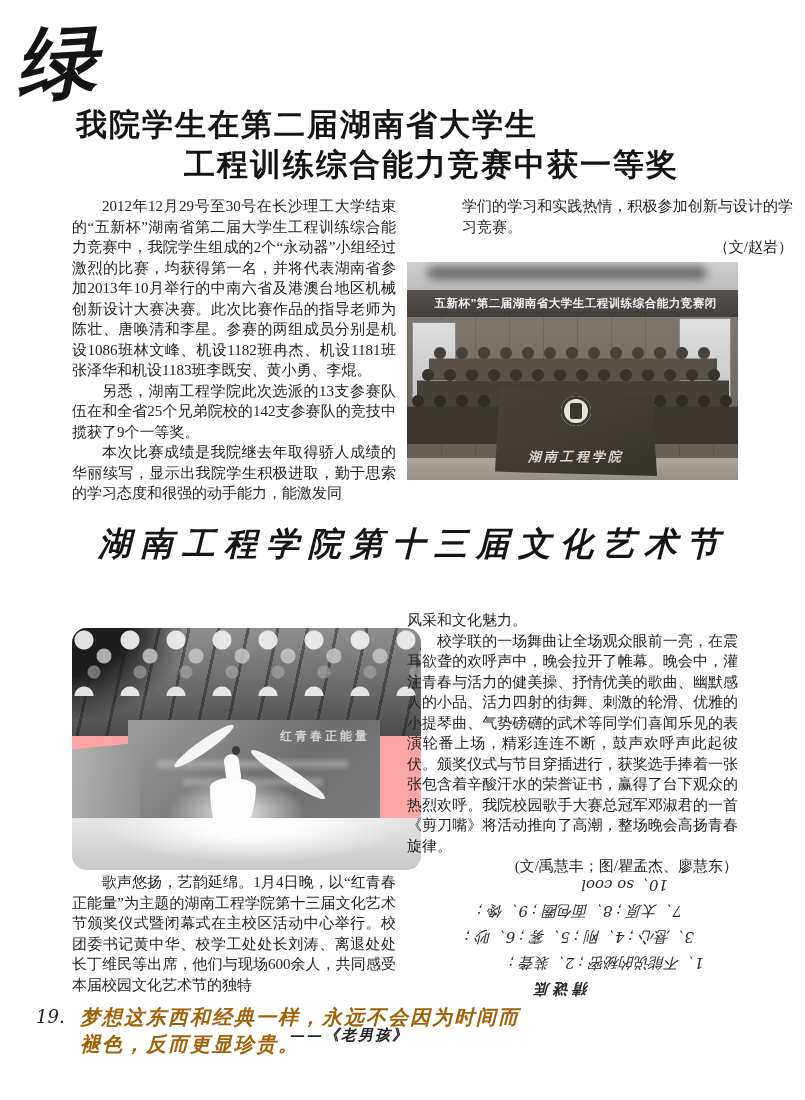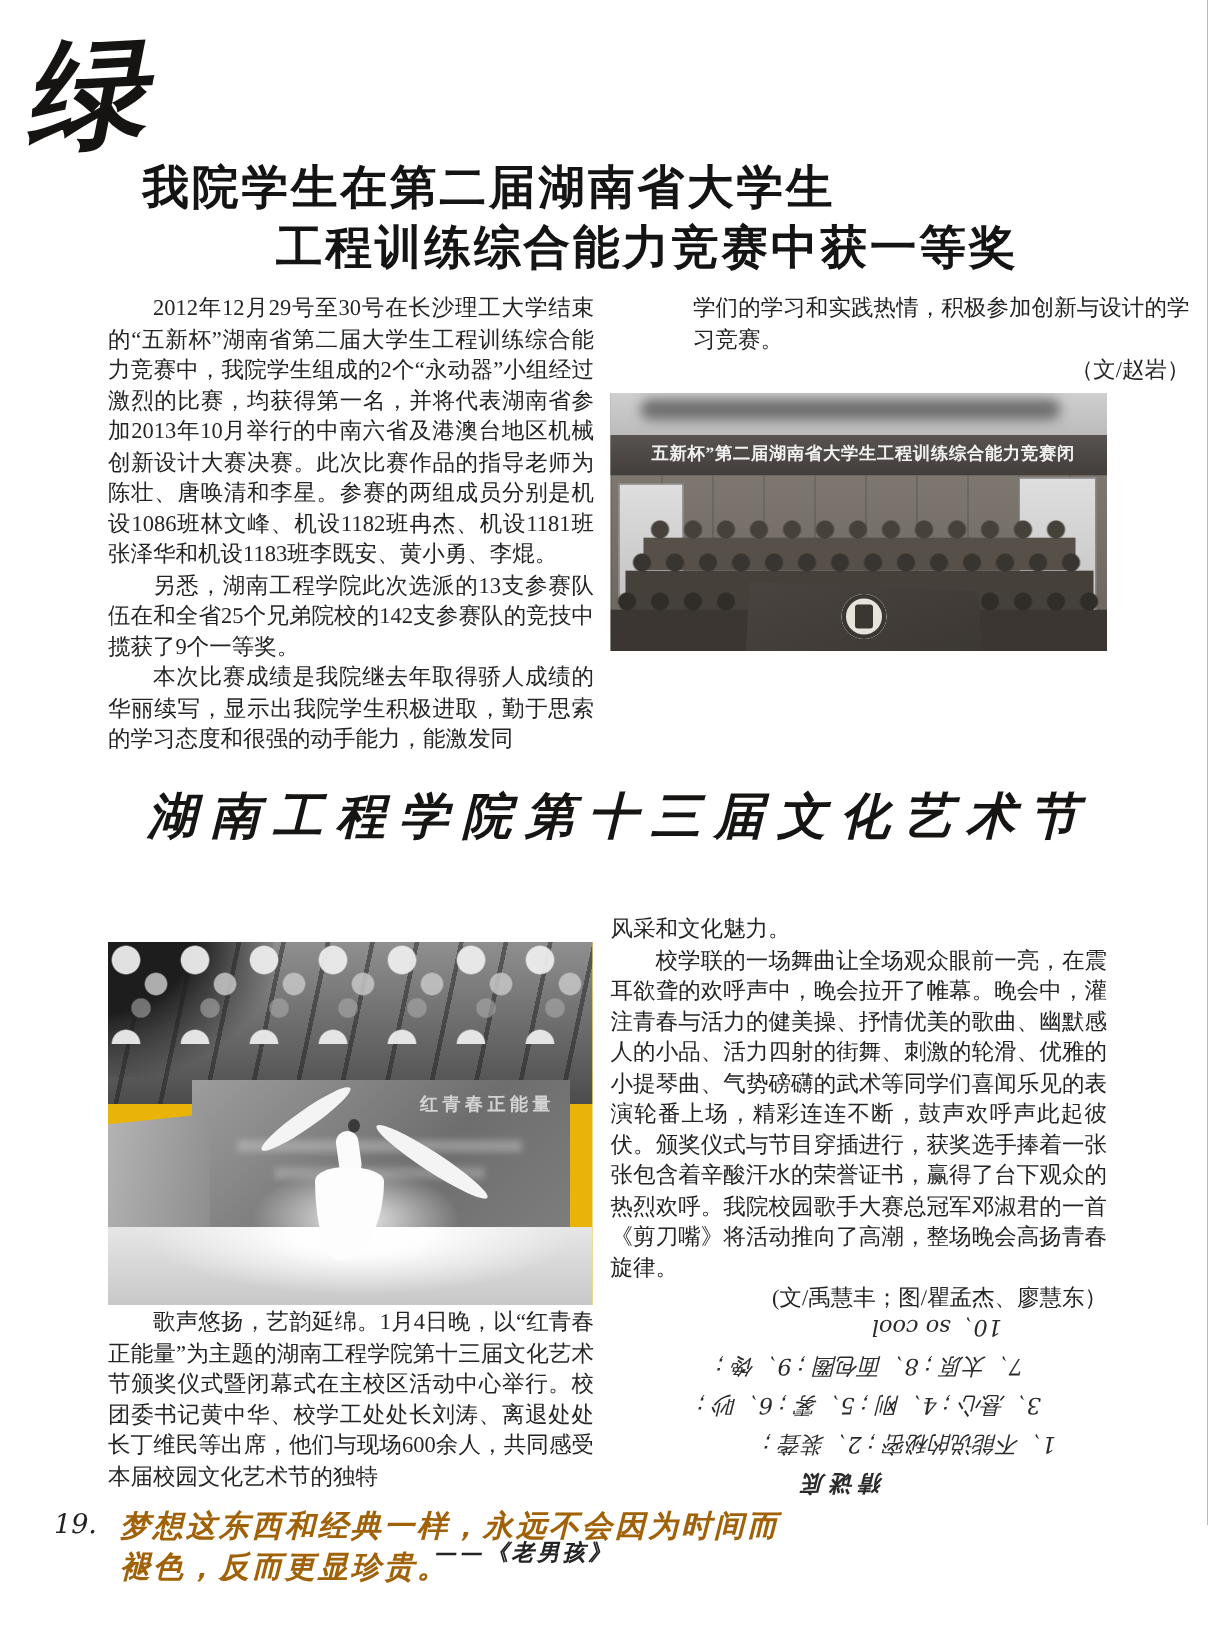--- a/index.html
+++ b/index.html
@@ -17,33 +17,33 @@
   .tagline{
     position:absolute;left:94px;top:60px;font-size:21px;font-weight:bold;
     letter-spacing:7px;color:#1a1a1a;font-family:"DejaVu Serif",serif;
     font-style:italic;
   }
   
   .t1{
     position:absolute;font-family:"Liberation Sans",sans-serif;
     font-weight:800;font-size:31px;letter-spacing:2px;color:#141414;
   }
-  .t1.l1{left:76px;top:104px;margin-left:19px;}
+  .t1.l1{left:76px;top:104px;}
   .t1.l2{left:184px;top:144px;}
   
   .col{
     position:absolute;font-size:15px;line-height:20.5px;text-align:justify;
     color:#242424;
   }
   .col p{margin:0;}
   .col p.indent{text-indent:2em;}
   .credit{text-align:right;margin-top:2px;}
   
   .photo1{
-    position:absolute;left:407px;top:262px;width:331px;height:172px;
+    position:absolute;left:407px;top:262px;width:331px;height:218px;
     overflow:hidden;background:#7a756e;
   }
   .p1-walltop{position:absolute;left:0;top:0;width:100%;height:32px;
     background:linear-gradient(180deg,#cfcfcf,#b9b9b9);}
   .p1-blur{position:absolute;left:20px;top:4px;width:280px;height:14px;
     background:#6f6f6f;filter:blur(4px);border-radius:8px;}
   .p1-banner{
     position:absolute;left:-4px;top:28px;width:345px;height:27px;
     background:linear-gradient(180deg,#585350,#423e3b);
     color:#f2f2f2;font-size:11.5px;font-weight:bold;line-height:27px;
@@ -85,22 +85,22 @@
   }
   
   .t2{
     position:absolute;font-family:"DejaVu Serif",serif;font-weight:bold;
     font-style:italic;font-size:33px;letter-spacing:9px;color:#171513;
   }
   .t2.l1{left:98px;top:522px;}
   .t2.l2{left:420px;top:568px;}
   
   .photo2{
-    position:absolute;left:72px;top:628px;width:323px;height:242px;
-    overflow:hidden;background:#eab308;
+    position:absolute;left:72px;top:628px;width:349px;height:242px;
+    overflow:hidden;background:#fca5a5;border-radius:15px;
   }
   .p2-ceiling{position:absolute;left:0;top:0;width:100%;height:108px;
     background:
       repeating-linear-gradient(102deg,rgba(0,0,0,0) 0 26px,rgba(25,25,25,.45) 26px 29px),
       linear-gradient(180deg,#8f8f8f,#4c4c4c);}
   .p2-corner{position:absolute;left:-40px;top:-30px;width:150px;height:120px;
     background:radial-gradient(ellipse at 20% 20%,#1d1d1d 40%,rgba(0,0,0,0) 75%);}
   .balloons{position:absolute;left:0;top:0;width:100%;height:68px;
     background-image:
       radial-gradient(circle at 12px 12px,rgba(236,236,236,.95) 9px,rgba(0,0,0,0) 10px),

